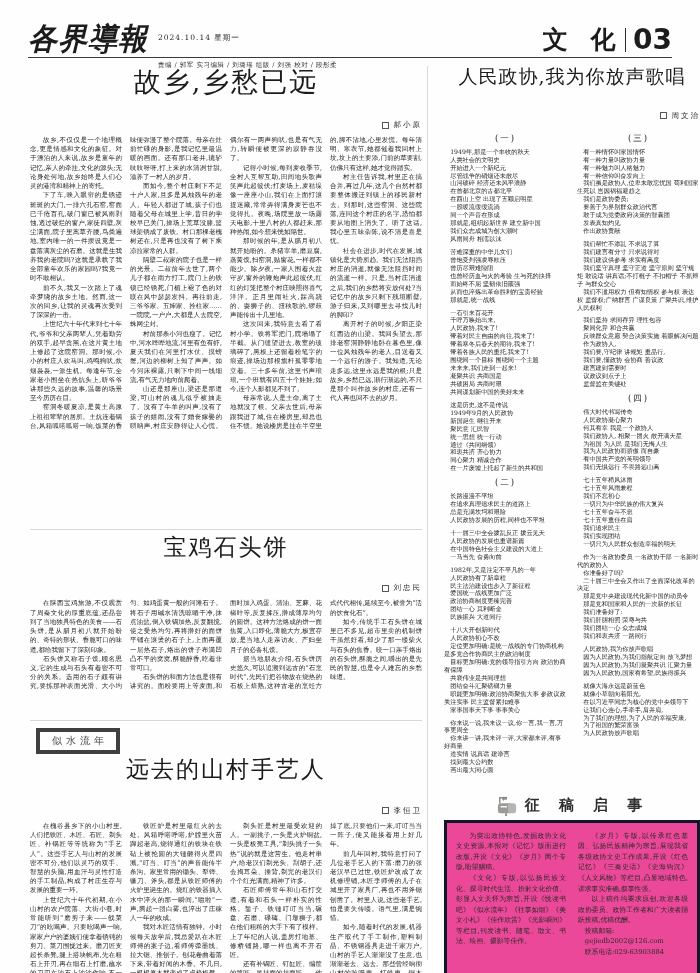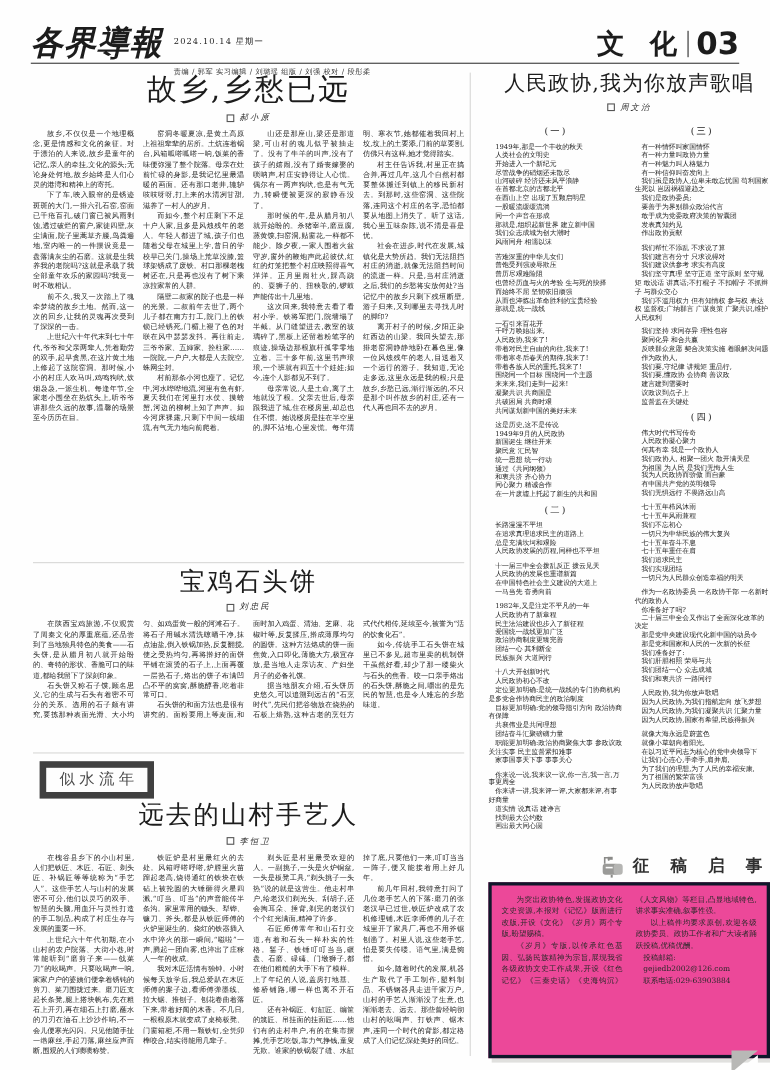--- a/index.html
+++ b/index.html
@@ -24,42 +24,42 @@
   
   .vdiv{position:absolute;left:427px;top:66px;height:894px;width:1px;background:#d8d8d6;}
   .left-region{position:absolute;left:30px;top:62px;width:392px;}
   .right-region{position:absolute;left:444px;top:62px;width:256px;}
   .sep-h{border:none;border-top:1px solid #d8d8d6;margin:5px 0 4px 0;}
   
   .headline{font-weight:normal;text-align:center;margin:0;line-height:1.15;letter-spacing:2px;}
   .h-xl{font-size:27px;margin-top:4px;}
   .h-l{font-size:23px;}
   .h-poem{font-size:19px;letter-spacing:1px;margin-top:4px;}
-  .byline{text-align:center;font-size:7.5px;color:#2a2a2a;margin:5px 0 6px 0;letter-spacing:2px;font-style:italic;}
+  .byline{text-align:right;font-size:7.5px;color:#2a2a2a;margin:23px 0 6px 0;letter-spacing:2px;}
   .byline .sq{display:inline-block;width:5px;height:5px;border:1px solid #555;margin-right:5px;vertical-align:middle;}
   
   .body-cols{column-gap:8px;text-align:justify;overflow:hidden;
     font-size:6.5px;line-height:1.42;color:#242424;}
   .cols4{column-count:4;}
   .body-cols p{margin:0;text-indent:2em;}
   .a1{height:388px;}
   .a2{height:116px;}
   .a3{height:216px;}
   
-  .col-label{display:inline-block;border:6px solid #404040;color:#4a4a4a;
-    font-size:14px;letter-spacing:4px;padding:2px 8px 2px 12px;margin:3px 0 0 6px;}
+  .col-label{display:inline-block;border:4px solid #404040;color:#4a4a4a;
+    font-size:10px;letter-spacing:4px;padding:2px 8px 2px 12px;margin:3px 0 0 6px;}
   
   .poem-wrap{display:flex;gap:10px;height:660px;overflow:hidden;margin-top:7px;}
   .poem-col{width:123px;font-size:6.2px;line-height:1.28;color:#242424;}
   .poem-col p{margin:0;text-indent:1em;}
   .poem-col p.head{text-align:center;text-indent:0;font-size:8.5px;letter-spacing:2px;margin:5px 0 4px 0;}
   .poem-col p.gap{height:5px;}
   
   .notice{margin-top:8px;position:relative;}
-  .notice-title{display:flex;align-items:center;justify-content:flex-end;gap:6px;margin-bottom:4px;}
+  .notice-title{display:flex;align-items:center;justify-content:center;gap:6px;margin-bottom:4px;}
   .notice-title .t{font-size:15px;font-weight:bold;letter-spacing:7px;color:#2f2f2f;}
   .mailbox{width:24px;height:20px;flex:0 0 auto;}
   .notice-box{border:3px solid #0f172a;background:#ec4899;padding:8px 9px 10px 9px;
     box-shadow:3px 4px 0 #e0e0de;position:relative;}
   .notice-text{column-count:2;column-gap:12px;font-size:6.8px;line-height:1.55;
     text-align:justify;color:#2a2a2a;height:136px;overflow:hidden;}
   .notice-text p{margin:0;text-indent:2em;}
   .notice-text p.n-line{text-indent:1em;}
   .fold{position:absolute;right:8px;bottom:-16px;width:0;height:0;
     border-top:20px solid #b8b8b6;border-right:24px solid transparent;}
@@ -96,20 +96,21 @@
       <div class="body-cols cols4 a1">
           <p>故乡,不仅仅是一个地理概念,更是情感和文化的象征。对于漂泊的人来说,故乡是童年的记忆,亲人的牵挂,文化的源头;无论身处何地,故乡始终是人们心灵的港湾和精神上的寄托。</p>
           <p>下了车,映入眼帘的是锈迹斑斑的大门,一排六孔石窑,窑面已千疮百孔,破门窗已被风雨剥蚀,透过破烂的窗户,家徒四壁,灰尘满面,院子里蒿草齐腰,鸟粪遍地,室内唯一的一件摆设竟是一盘落满灰尘的石磨。这就是生我养我的老院吗?这就是承载了我全部童年欢乐的家园吗?我竟一时不敢相认。</p>
           <p>前不久,我又一次踏上了魂牵梦绕的故乡土地。然而,这一次的回乡,让我的灵魂再次受到了深深的一击。</p>
           <p>上世纪六十年代末到七十年代,爷爷和父亲两辈人,凭着勤劳的双手,起早贪黑,在这片黄土地上修起了这院窑洞。那时候,小小的村庄人欢马叫,鸡鸣狗吠,炊烟袅袅,一派生机。每逢年节,全家老小围坐在热炕头上,听爷爷讲那些久远的故事,温馨的场景至今历历在目。</p>
           <p>窑洞冬暖夏凉,是黄土高原上祖祖辈辈的居所。土炕连着锅台,风箱呱嗒呱嗒一响,饭菜的香味便弥漫了整个院落。母亲在灶前忙碌的身影,是我记忆里最温暖的画面。还有那口老井,辘轳吱吱呀呀,打上来的水清冽甘甜,滋养了一村人的岁月。</p>
           <p>而如今,整个村庄剩下不足十户人家,且多是风烛残年的老人。年轻人都进了城,孩子们也随着父母在城里上学,昔日的学校早已关门,操场上荒草没膝,篮球架锈成了废铁。村口那棵老槐树还在,只是再也没有了树下乘凉拉家常的人群。</p>
           <p>隔壁二叔家的院子也是一样的光景。二叔前年去世了,两个儿子都在南方打工,院门上的铁锁已经锈死,门楣上褪了色的对联在风中瑟瑟发抖。再往前走,三爷爷家、五婶家、拴柱家……一院院,一户户,大都是人去院空,蛛网尘封。</p>
           <p>村前那条小河也瘦了。记忆中,河水哗哗地流,河里有鱼有虾,夏天我们在河里打水仗、摸螃蟹,河边的柳树上知了声声。如今河床裸露,只剩下中间一线细流,有气无力地向前爬着。</p>
           <p>山还是那座山,梁还是那道梁,可山村的魂儿似乎被抽走了。没有了牛羊的叫声,没有了孩子的嬉闹,没有了婚丧嫁娶的唢呐声,村庄安静得让人心慌。偶尔有一两声狗吠,也是有气无力,转瞬便被更深的寂静吞没了。</p>
+          <p>记得小时候,每到麦收季节,全村人互帮互助,田间地头歌声笑声此起彼伏;打麦场上,麦秸垛像一座座小山,我们在上面打滚捉迷藏,常常弄得满身麦芒也不觉得扎。夜晚,场院里放一场露天电影,十里八村的人都赶来,那种热闹,如今想来恍如隔世。</p>
           <p>那时候的年,是从腊月初八就开始盼的。杀猪宰羊,磨豆腐,蒸黄馍,扫窑洞,贴窗花,一样都不能少。除夕夜,一家人围着火盆守岁,窗外的鞭炮声此起彼伏,红红的灯笼把整个村庄映照得喜气洋洋。正月里闹社火,踩高跷的、耍狮子的、扭秧歌的,锣鼓声能传出十几里地。</p>
           <p>这次回来,我特意去看了看村小学。铁将军把门,院墙塌了半截。从门缝望进去,教室的玻璃碎了,黑板上还留着粉笔字的痕迹,操场边那根旗杆孤零零地立着。三十多年前,这里书声琅琅,一个班就有四五十个娃娃;如今,连个人影都见不到了。</p>
           <p>母亲常说,人是土命,离了土地就没了根。父亲去世后,母亲跟我进了城,住在楼房里,却总也住不惯。她说楼房是挂在半空里的,脚不沾地,心里发慌。每年清明、寒衣节,她都催着我回村上坟,坟上的土要添,门前的草要割,仿佛只有这样,她才觉得踏实。</p>
           <p>村主任告诉我,村里正在搞合并,再过几年,这几个自然村都要整体搬迁到镇上的移民新村去。到那时,这些窑洞、这些院落,连同这个村庄的名字,恐怕都要从地图上消失了。听了这话,我心里五味杂陈,说不清是喜是忧。</p>
           <p>社会在进步,时代在发展,城镇化是大势所趋。我们无法阻挡村庄的消逝,就像无法阻挡时间的流逝一样。只是,当村庄消逝之后,我们的乡愁将安放何处?当记忆中的故乡只剩下残垣断壁,游子归来,又到哪里去寻找儿时的脚印?</p>
           <p>离开村子的时候,夕阳正染红西边的山梁。我回头望去,那排老窑洞静静地卧在暮色里,像一位风烛残年的老人,目送着又一个远行的游子。我知道,无论走多远,这里永远是我的根;只是故乡,乡愁已远,渐行渐远的,不只是那个叫作故乡的村庄,还有一代人再也回不去的岁月。</p>
         </div>
     </div>
 
     <hr class="sep-h">
@@ -318,20 +319,21 @@
           <rect x="11" y="19" width="2" height="3" fill="#8a8a88"></rect>
           <path d="M5 8 L5 2 L9 2 L9 5" stroke="#8a8a88" stroke-width="1.6" fill="none"></path>
           <rect x="8" y="1" width="5" height="3" fill="#8a8a88"></rect>
         </svg>
         <span class="t">征 稿 启 事</span>
       </div>
       <div class="notice-box">
         <div class="notice-text">
           <div>
               <p>为突出政协特色,发掘政协文化文史资源,本报对《记忆》版面进行改版,开设《文化》《岁月》两个专版,盼望赐稿。</p>
+              <p>《文化》专版,以弘扬民族文化、探寻时代生活、折射文化价值、彰显人文关怀为宗旨,开设《悦读书吧》《似水流年》《往事如烟》《美文小札》《佳作欣赏》《光影瞬间》等栏目,刊发读书、随笔、散文、书法、绘画、摄影等佳作。</p>
               <p>《岁月》专版,以传承红色基因、弘扬民族精神为宗旨,展现我省各级政协文史工作成果,开设《红色记忆》《三秦史话》《史海钩沉》《人文风物》等栏目,凸显地域特色,讲求事实准确,叙事性强。</p>
               <p>以上稿件均要求原创,欢迎各级政协委员、政协工作者和广大读者踊跃投稿,优稿优酬。</p>
             </div>
           <p class="n-line">投稿邮箱:</p>
           <p class="n-line">gejiedb2002@126.com</p>
           <p class="n-line">联系电话:029-63903884</p>
 
         </div>
         <div class="fold"></div>
         <div class="fold2"></div>

